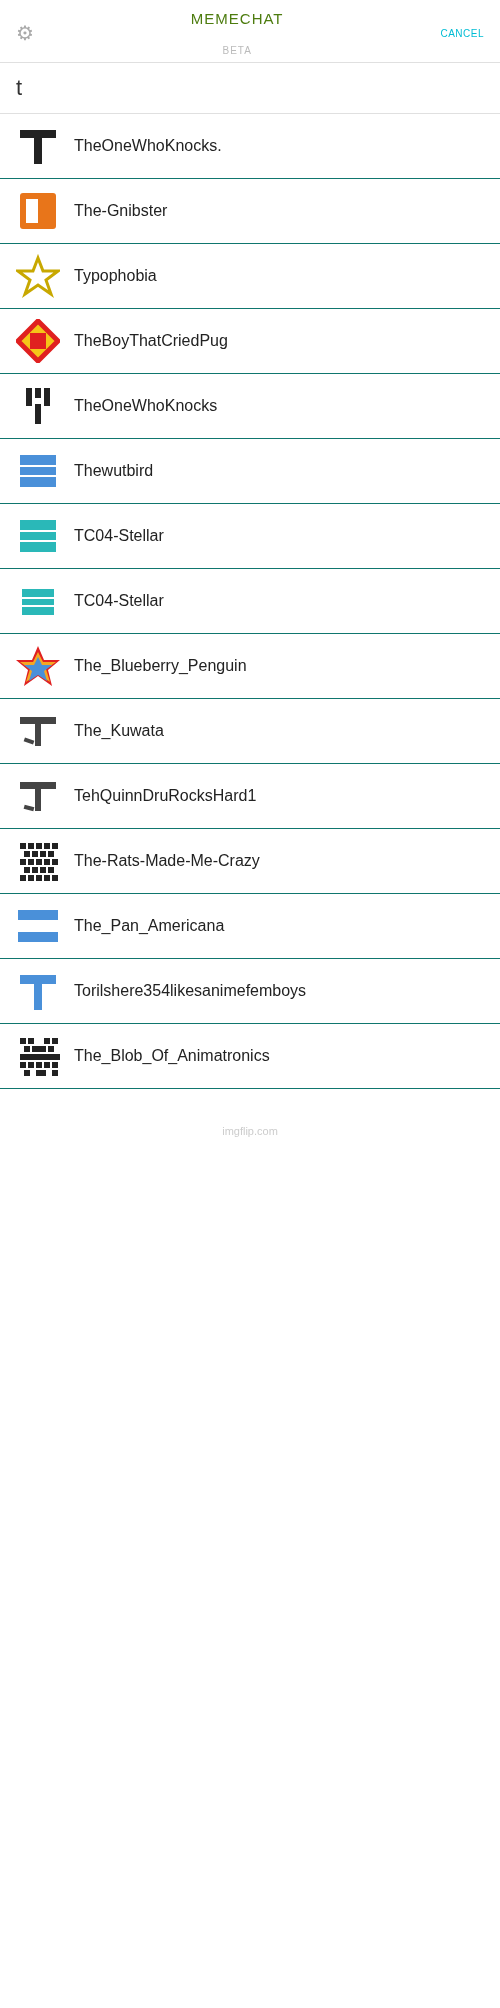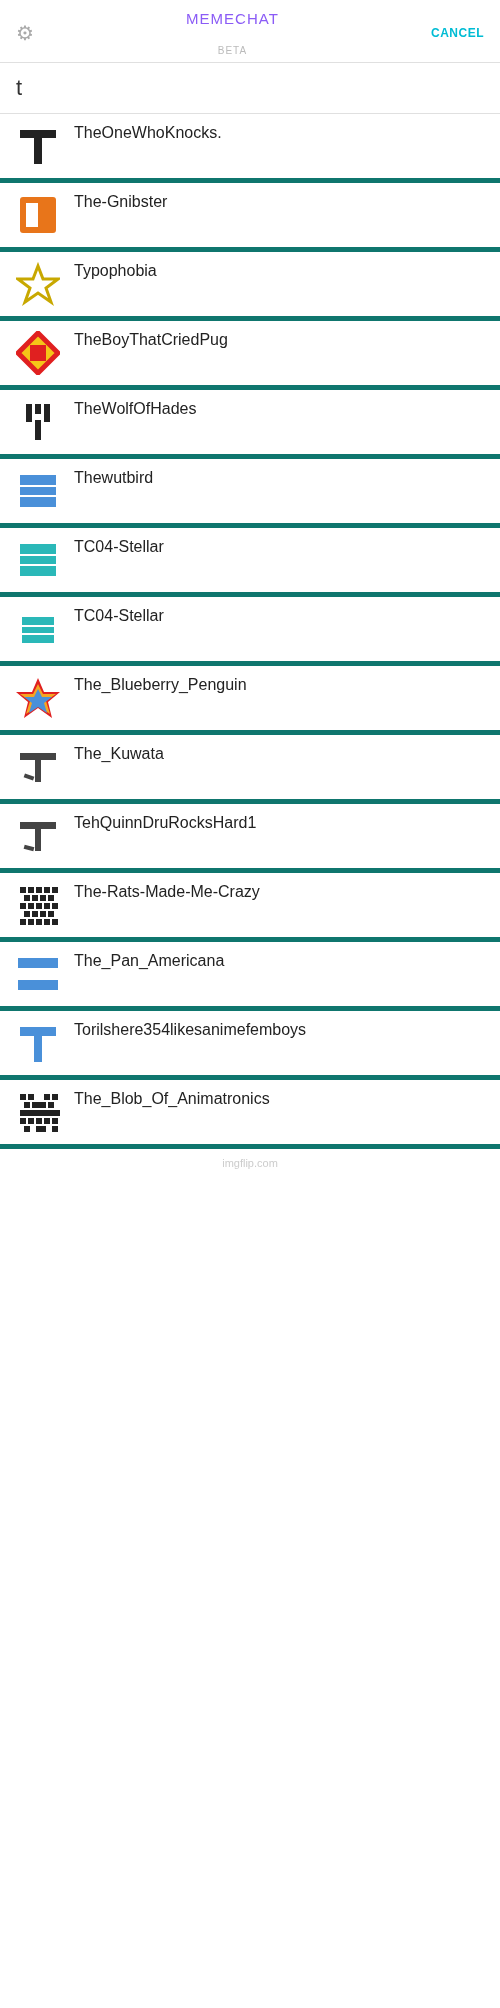--- a/index.html
+++ b/index.html
@@ -19,59 +19,59 @@
       border-bottom: 1px solid #e0e0e0;
       background: #fff;
     }
     .header-center {
       text-align: center;
       flex: 1;
     }
     .header-title {
       font-size: 15px;
       font-weight: 500;
-      color: #8b5cf6;
+      color: #4d7c0f;
       letter-spacing: 1px;
     }
     .header-subtitle {
       font-size: 10px;
       color: #bbb;
       letter-spacing: 1px;
       margin-top: 18px;
     }
     .gear-icon {
       font-size: 20px;
       color: #aaa;
       cursor: pointer;
     }
     .cancel-btn {
-      font-size: 12px;
-      font-weight: 700;
+      font-size: 10px;
+      font-weight: 400;
       color: #00bcd4;
       cursor: pointer;
       letter-spacing: 0.5px;
     }
 
     
     .search-bar {
       padding: 12px 16px;
       font-size: 22px;
       color: #333;
       border-bottom: 1px solid #e0e0e0;
     }
 
     
     .user-list {
       list-style: none;
     }
     .user-item {
       display: flex;
-      align-items: flex-start;
+      align-items: center;
       padding: 10px 16px;
-      border-bottom: 5px solid #0f766e;
+      border-bottom: 1px solid #0f766e;
       cursor: pointer;
     }
     .avatar {
       width: 44px;
       height: 44px;
       margin-right: 14px;
       flex-shrink: 0;
       display: flex;
       align-items: center;
       justify-content: center;
@@ -86,20 +86,21 @@
       width: 44px;
       height: 44px;
     }
 
     
     .watermark {
       text-align: center;
       padding: 8px;
       color: #ccc;
       font-size: 11px;
+      margin-top: 28px;
     }
   </style>
 </head>
 <body>
 
 <div class="header">
   <span class="gear-icon">⚙</span>
   <div class="header-center">
     <div class="header-title">MEMECHAT</div>
     <div class="header-subtitle">BETA</div>
@@ -151,21 +152,21 @@
     </li>
     <li class="user-item">
       <div class="avatar">
         <svg viewBox="0 0 44 44">
       <rect x="10" y="4" width="6" height="18" fill="#222"></rect>
       <rect x="28" y="4" width="6" height="18" fill="#222"></rect>
       <rect x="19" y="4" width="6" height="10" fill="#222"></rect>
       <rect x="19" y="20" width="6" height="20" fill="#222"></rect>
     </svg>
       </div>
-      <span class="username">TheWolfOfHades</span>
+      <span class="username">TheOneWhoKnocks</span>
     </li>
     <li class="user-item">
       <div class="avatar">
         <svg viewBox="0 0 44 44">
       <rect x="4" y="6" width="36" height="10" fill="#4a90d9"></rect>
       <rect x="4" y="18" width="36" height="8" fill="#4a90d9"></rect>
       <rect x="4" y="28" width="36" height="10" fill="#4a90d9"></rect>
     </svg>
       </div>
       <span class="username">Thewutbird</span>

